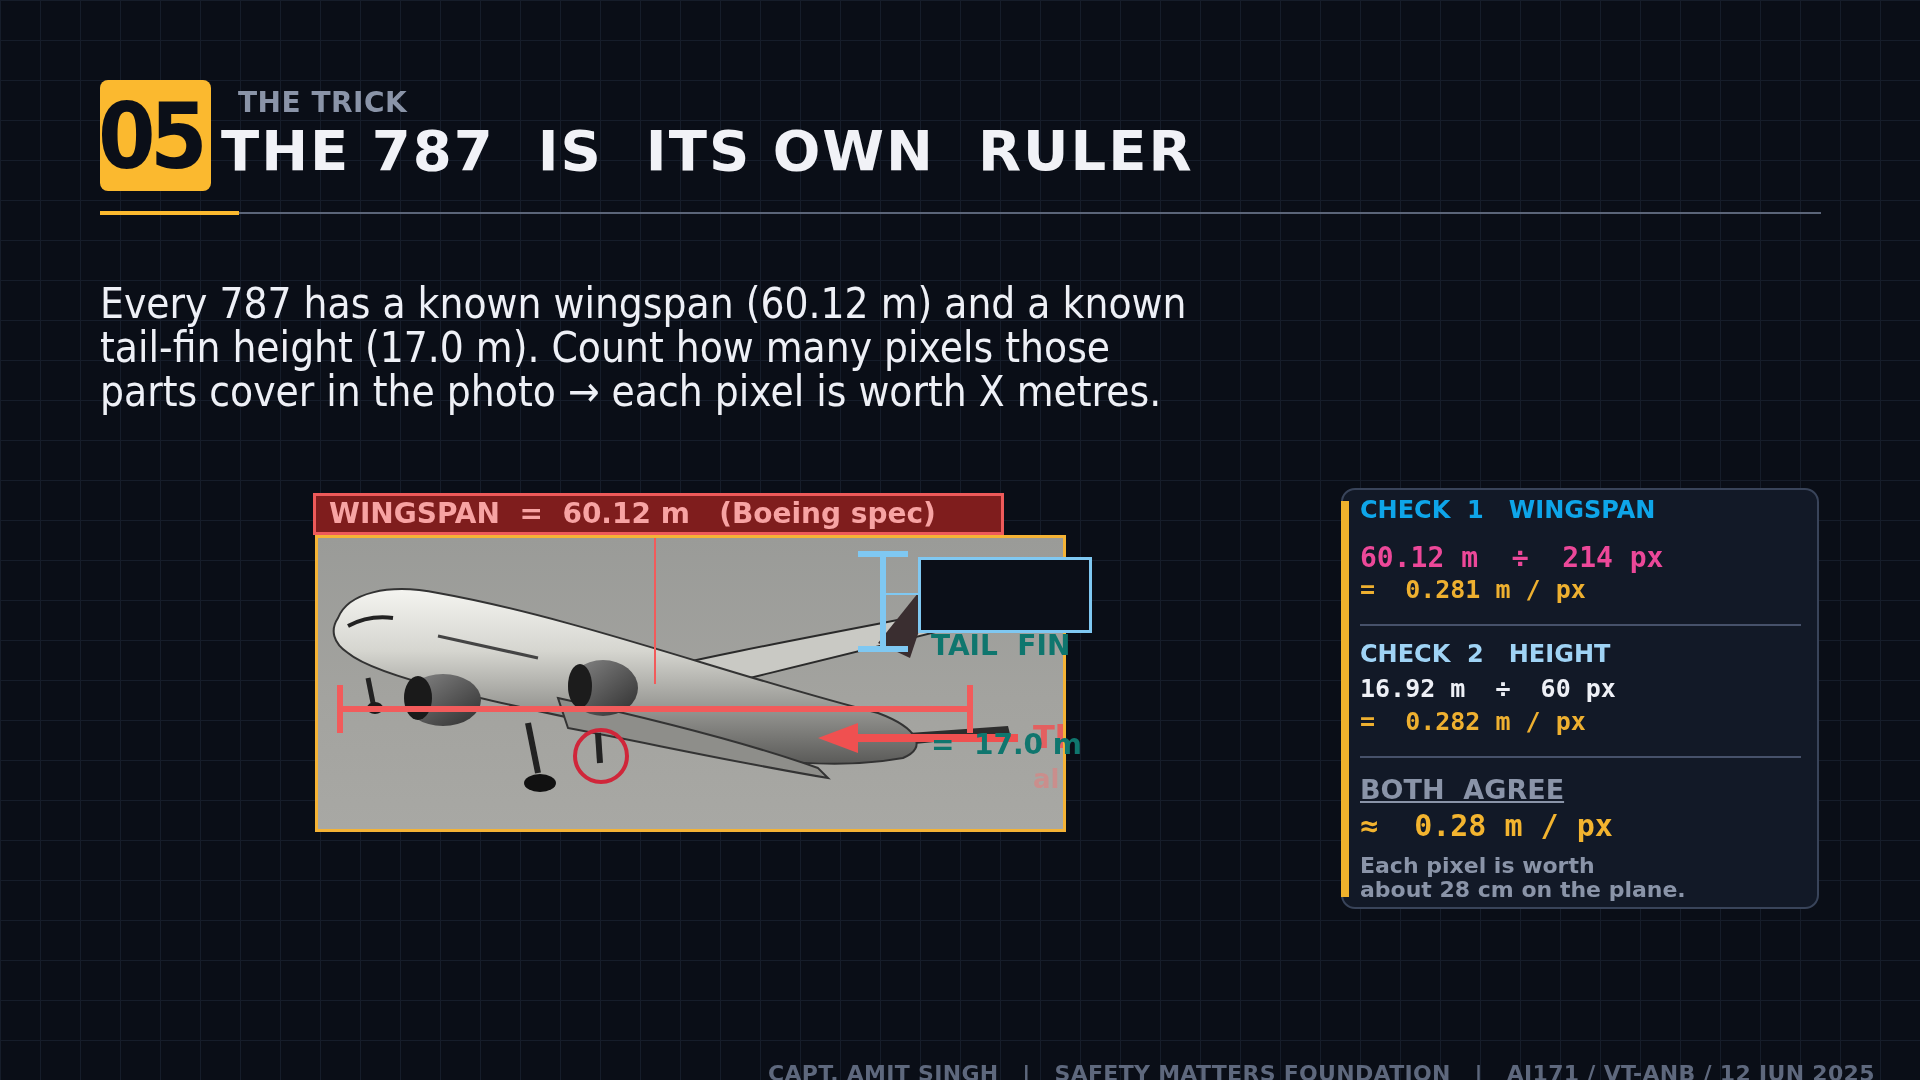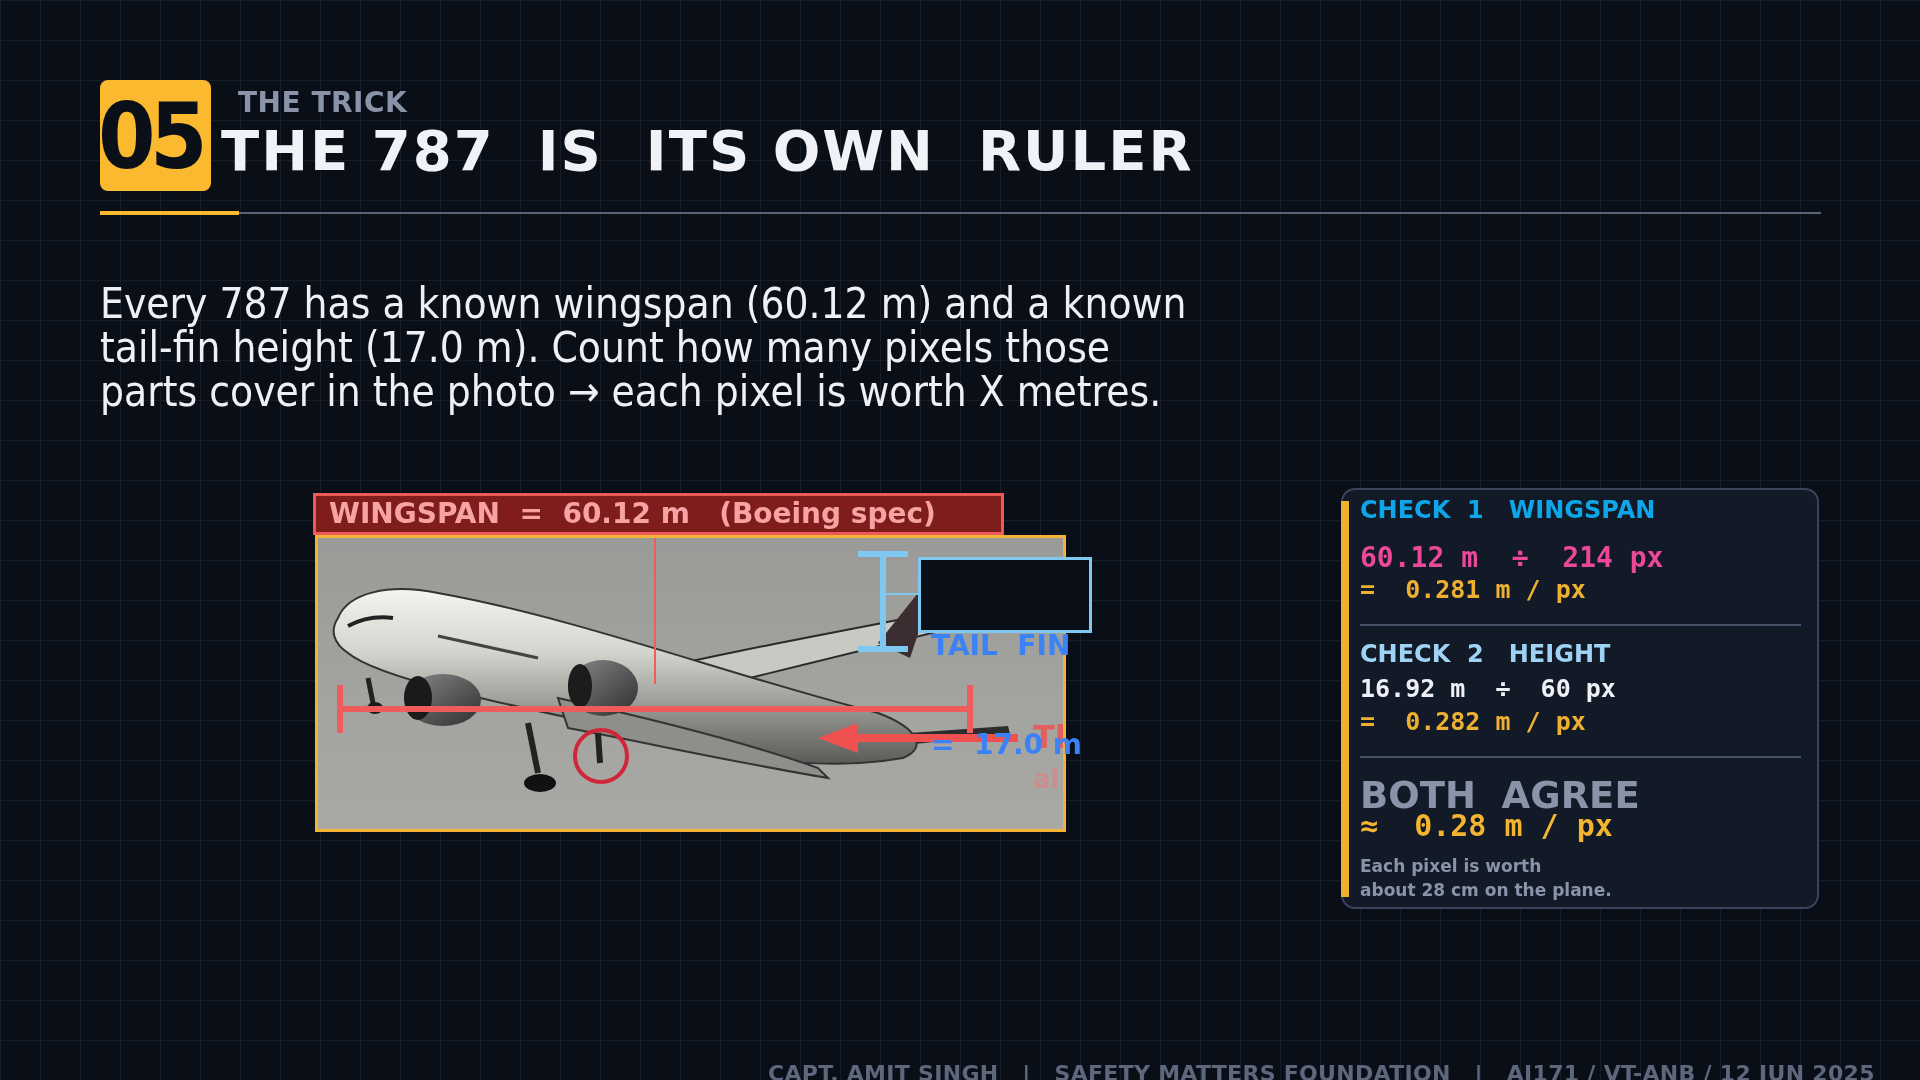--- a/index.html
+++ b/index.html
@@ -54,21 +54,21 @@
   }
   .wing-label {
     left: 313px; top: 493px; width: 672px; height: 36px;
     border: 3px solid #ee5a5a; background: #7f1d1d;
     font-weight: bold; font-size: 28px; line-height: 36px; color: #f7a3a3;
     white-space: pre; padding-left: 13px; box-sizing: content-box;
   }
   .tail-label {
     left: 918px; top: 557px; width: 168px; height: 70px;
     border: 3px solid #7fc8f2; background: #0b0f18;
-    font-weight: bold; font-size: 28px; line-height: 33px; color: #3b82f6;
+    font-weight: bold; font-size: 28px; line-height: 33px; color: #0f766e;
     white-space: pre; padding: 3px 0 0 10px; box-sizing: border-box; width: 174px; height: 76px;
   }
 
   
   .panel {
     left: 1341px; top: 488px; width: 478px; height: 421px;
     background: #121927; border: 2px solid #39445a; border-radius: 14px; box-sizing: border-box;
   }
   .panel-accent { left: 1341px; top: 501px; width: 8px; height: 396px; background: #f0b22c; }
   .ph { font-weight: bold; font-size: 24px; white-space: pre; }
@@ -165,20 +165,20 @@
 <div class="abs ph" style="left:1360px; top:496px; color:#0ea5e9;">CHECK  1   WINGSPAN</div>
 <div class="abs mono" style="left:1360px; top:541px; font-size:28px; color:#ec4899;">60.12 m  ÷  214 px</div>
 <div class="abs mono" style="left:1360px; top:575px; font-size:25px; color:#eeb030;text-align:right;">=  0.281 m / px</div>
 <div class="abs pdiv" style="top:624px;"></div>
 
 <div class="abs ph" style="left:1360px; top:640px; color:#9fd3f5;">CHECK  2   HEIGHT</div>
 <div class="abs mono" style="left:1360px; top:674px; font-size:25px; color:#eef0f6;">16.92 m  ÷  60 px</div>
 <div class="abs mono" style="left:1360px; top:707px; font-size:25px; color:#eeb030;">=  0.282 m / px</div>
 <div class="abs pdiv" style="top:756px;"></div>
 
-<div class="abs ph" style="left:1360px; top:774px; font-size:37px; color:#8a94a8;">BOTH  AGREE</div>
+<div class="abs ph" style="left:1360px; top:774px; font-size:27px; color:#8a94a8;text-decoration:underline;">BOTH  AGREE</div>
 <div class="abs mono" style="left:1360px; top:808px; font-size:30px; color:#f3b42f;">≈  0.28 m / px</div>
-<div class="abs" style="left:1360px; top:854px; font-weight:bold; font-size:17px; line-height:24px; color:#8a94a8;">
+<div class="abs" style="left:1360px; top:854px; font-weight:bold; font-size:22px; line-height:24px; color:#8a94a8;">
   <div>Each pixel is worth</div>
   <div>about 28 cm on the plane.</div>
 </div>
 
 <div class="abs footer">CAPT. AMIT SINGH   |   SAFETY MATTERS FOUNDATION   |   AI171 / VT-ANB / 12 JUN 2025</div>
 
 </body></html>

